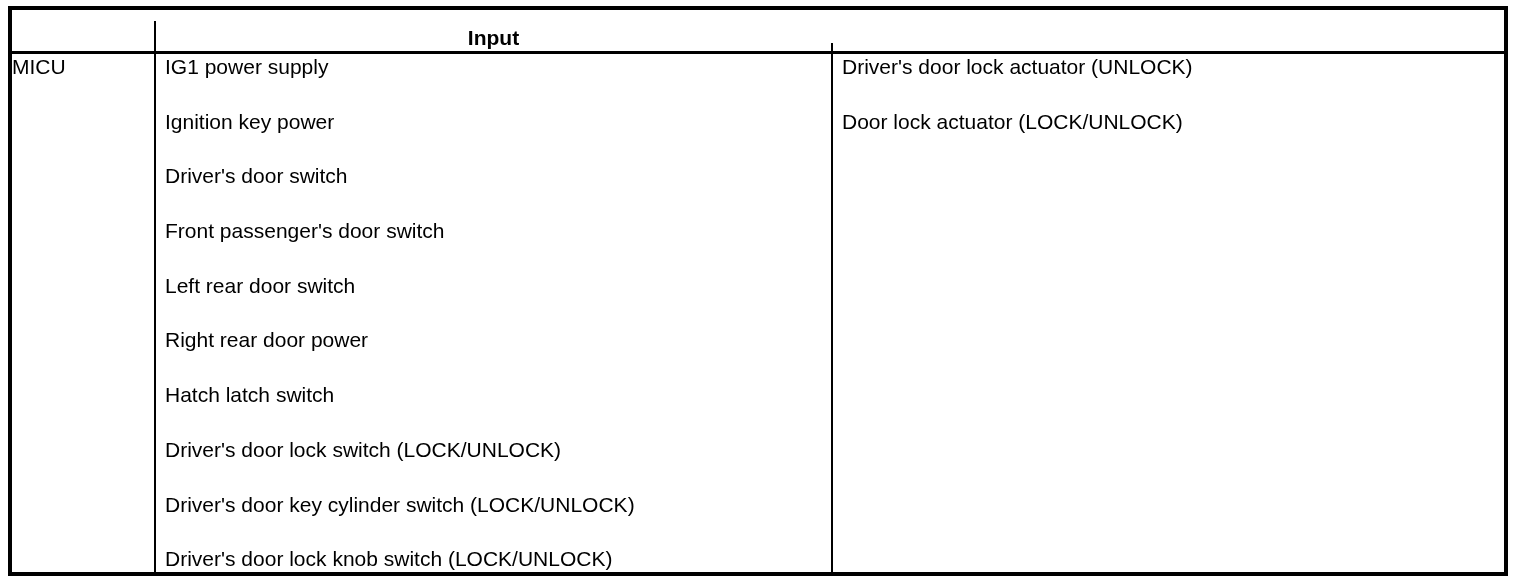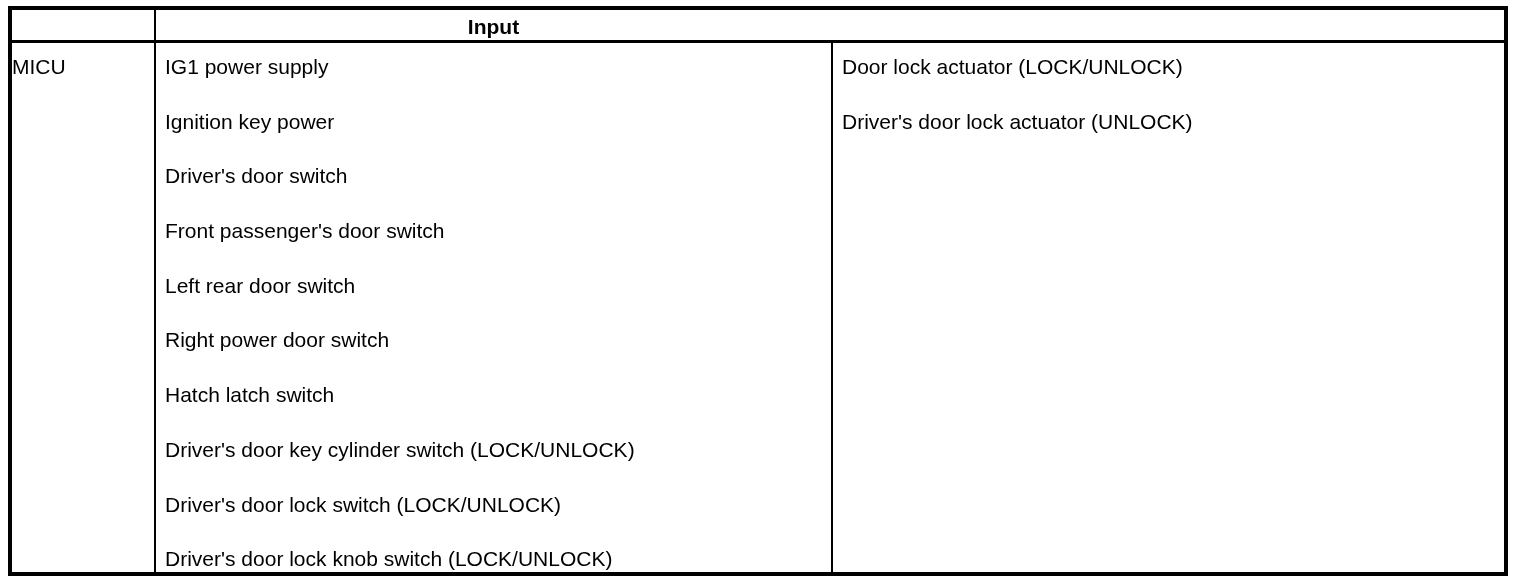--- a/index.html
+++ b/index.html
@@ -30,21 +30,21 @@
     position: relative;
     width: 100%;
     height: 100%;
     box-sizing: border-box;
   }
 
   
   .header-row {
     position: absolute;
     left: 0;
-    top: 0;
+    top: 11px;
     right: 0;
     height: 33px;
     box-sizing: border-box;
     border-bottom: 3px solid #000000;
     padding-left: 17px;
   }
 
   .head-cell {
     position: absolute;
     top: 0;
@@ -118,30 +118,30 @@
         <div class="module-label">MICU</div>
       </div>
 
       <div class="body-cell cell-input">
         <ul class="item-list">
           <li>IG1 power supply</li>
           <li>Ignition key power</li>
           <li>Driver's door switch</li>
           <li>Front passenger's door switch</li>
           <li>Left rear door switch</li>
-          <li>Right power door switch</li>
+          <li>Right rear door power</li>
           <li>Hatch latch switch</li>
+          <li>Driver's door lock switch (LOCK/UNLOCK)</li>
           <li>Driver's door key cylinder switch (LOCK/UNLOCK)</li>
-          <li>Driver's door lock switch (LOCK/UNLOCK)</li>
           <li>Driver's door lock knob switch (LOCK/UNLOCK)</li>
         </ul>
       </div>
 
       <div class="body-cell cell-output">
         <ul class="item-list">
+          <li>Driver's door lock actuator (UNLOCK)</li>
           <li>Door lock actuator (LOCK/UNLOCK)</li>
-          <li>Driver's door lock actuator (UNLOCK)</li>
         </ul>
       </div>
 
     </div>
   </div>
 </div>
 
 </body></html>

